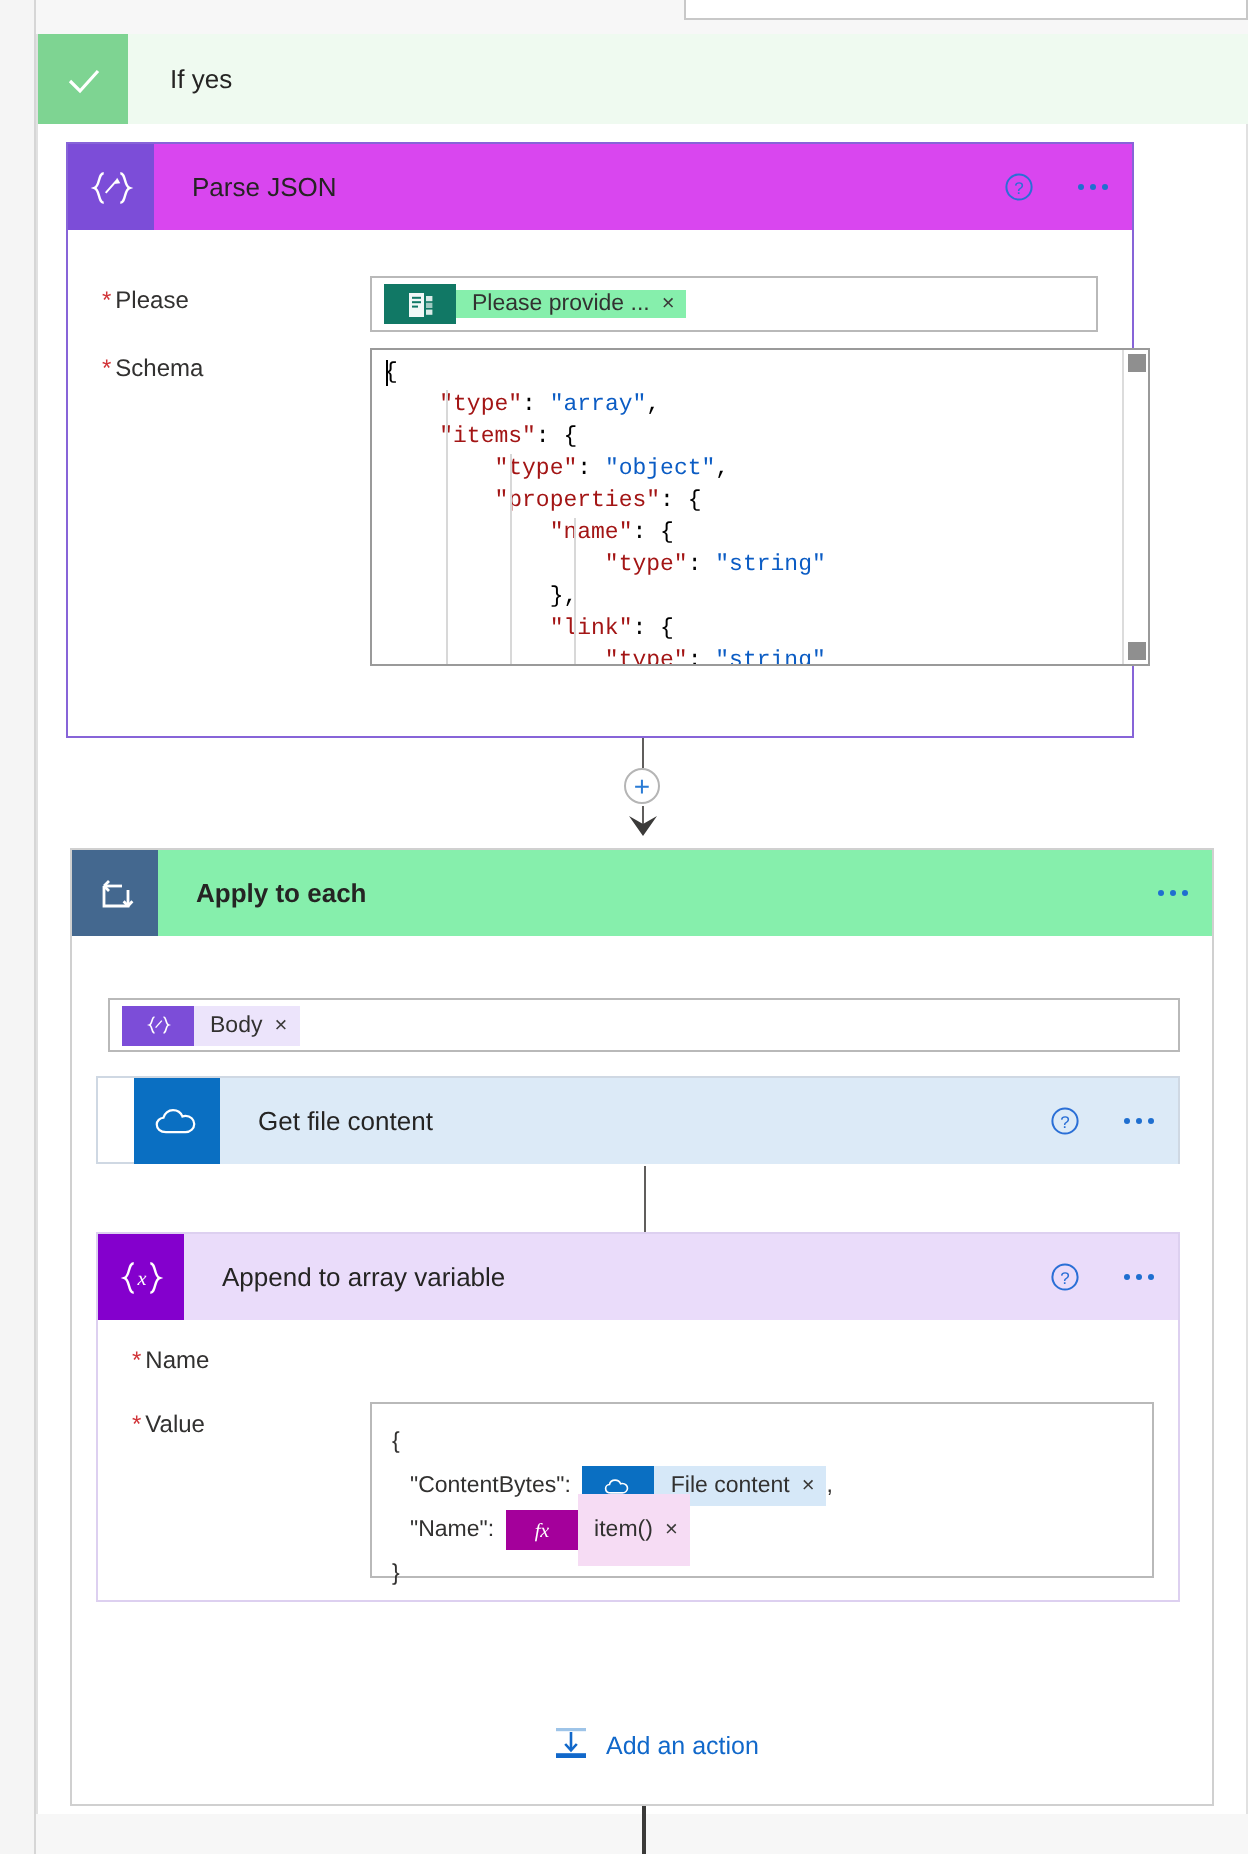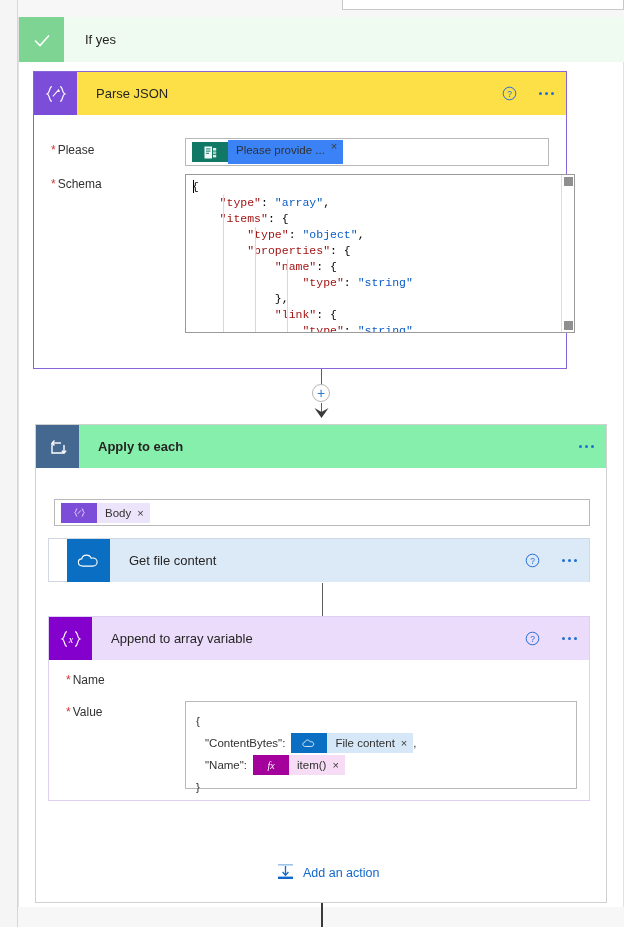--- a/index.html
+++ b/index.html
@@ -64,21 +64,21 @@
   }
   .help-ico { width: 15px; height: 15px; }
   .dots { display: flex; gap: 3px; align-items: center; }
   .dots i { width: 3px; height: 3px; border-radius: 50%; background: #1f6fd0; display: block; }
 
   
   #parse-json {
     left: 33px; top: 71px; width: 534px; height: 298px;
     border: 1px solid #8764d8; background: #ffffff;
   }
-  #parse-json .card-head { background: #fde047; }
+  #parse-json .card-head { background: #d946ef; }
   #parse-json .card-icon { background: #7c4dd8; }
 
   .field-row { position: absolute; display: flex; }
   .field-label {
     font-size: 12px; color: #323130; width: 118px; padding-left: 17px;
     white-space: nowrap;
   }
   .req { color: #d13438; margin-right: 2px; }
 
   .content-box {
@@ -91,21 +91,21 @@
     font-size: 11.5px; white-space: nowrap;
   }
   .token-ico {
     width: 36px; height: 20px; flex: none;
     display: flex; align-items: center; justify-content: center;
   }
   .token-text { padding: 0 6px 0 8px; line-height: 20px; }
   .token-x { font-size: 11px; color: #3b3a39; padding-right: 6px; cursor: pointer; }
 
   .tok-forms .token-ico { background: #117865; }
-  .tok-forms .token-body { background: #3b82f6; display: flex; height: 24px; }
+  .tok-forms .token-body { background: #86efac; display: flex; align-items: center; height: 14px; }
 
   
   .schema-box {
     position: absolute; left: 151px; top: 102px; width: 390px; height: 159px;
     border: 1px solid #9a9a9a; background: #ffffff; overflow: hidden;
   }
   .schema-code {
     font-family: "Liberation Mono", "DejaVu Sans Mono", monospace;
     font-size: 11.5px; line-height: 16px; color: #000000;
     padding: 4px 0 0 6px; white-space: pre;
@@ -193,21 +193,21 @@
   .value-box {
     position: absolute; left: 136px; top: 84px; width: 392px; height: 88px;
     border: 1px solid #b9b9b9; background: #ffffff;
     padding: 8px 0 0 10px; font-size: 11.5px; line-height: 22px; color: #323130;
   }
   .vline { display: flex; align-items: center; height: 22px; }
   .vline .ind { display: inline-block; width: 9px; }
   .tok-onedrive .token-ico { background: #0a6fc2; }
   .tok-onedrive .token-body { background: #d6e8f8; display: flex; align-items: center; height: 20px; }
   .tok-fx .token-ico { background: #a4009b; }
-  .tok-fx .token-body { background: #f6dcf4; display: flex; align-items: center; height: 20px; }
+  .tok-fx .token-body { background: #f6dcf4; display: flex; align-items: center; height: 36px; }
 
   
   .add-action {
     position: absolute; left: 275px; top: 861px;
     display: flex; align-items: center; gap: 8px; cursor: pointer;
   }
   .add-action-text { color: #1168ca; font-size: 12.5px; }
 
   .bottom-stem {
     position: absolute; left: 321px; top: 903px; width: 2px; height: 24px;

